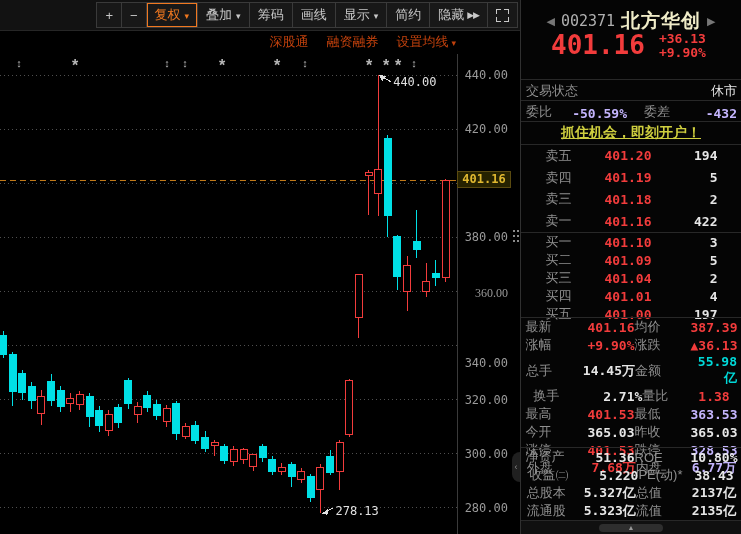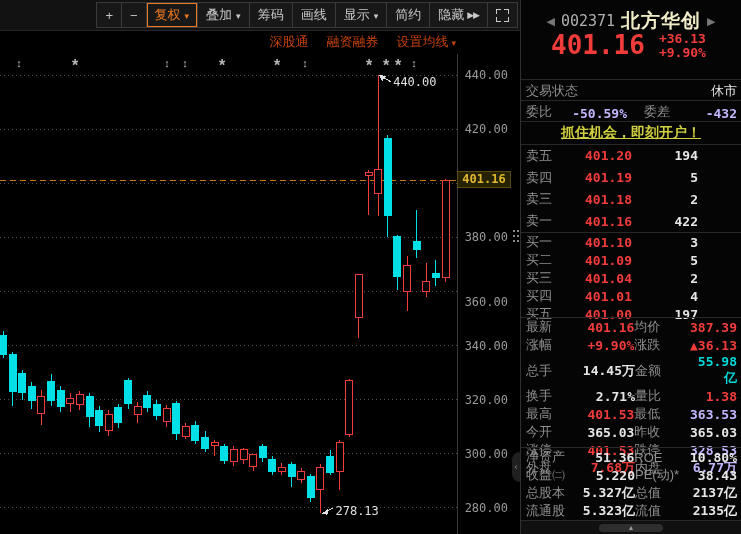--- a/index.html
+++ b/index.html
@@ -43,21 +43,21 @@
   
   #splitter{position:absolute;left:511px;top:54px;width:9px;height:480px;}
   #grip{position:absolute;left:2px;top:176px;width:2px;height:2px;background:#8a8a8a;
         box-shadow:4px 0 0 #8a8a8a,0 5px 0 #8a8a8a,4px 5px 0 #8a8a8a,0 10px 0 #8a8a8a,4px 10px 0 #8a8a8a;}
   #collapse-handle{position:absolute;left:1px;top:398px;width:8px;height:30px;background:#202020;
                    border-radius:8px 0 0 8px;color:#888;font-size:9px;line-height:30px;text-align:center;cursor:pointer;}
 
   
   #right{position:absolute;left:520px;top:0;width:221px;height:534px;background:#050505;
          border-left:1px solid #303030;box-sizing:border-box;}
-  .blk{position:absolute;left:0;width:100%;box-sizing:border-box;border-top:1px solid #282828;}
+  .blk{position:absolute;left:0;width:100%;box-sizing:border-box;border-top:1px solid #282828;align-items:center;}
   #rp-header{position:absolute;top:0;left:0;width:100%;height:79px;}
   #hdr-title{position:absolute;top:8px;left:0;width:100%;display:flex;align-items:center;justify-content:center;gap:6px;}
   .navarrow{color:#777;font-size:11px;cursor:pointer;}
   #stock-code{color:#b0b0b0;font-size:15px;font-family:"DejaVu Sans Mono",monospace;}
   #stock-name{color:#f0ecc8;font-size:19px;font-weight:700;letter-spacing:1px;}
   #hdr-price-row{position:absolute;top:32px;left:30px;display:flex;align-items:flex-start;}
   #last-price{color:#f23c3c;font-size:26px;line-height:26px;}
   #chg-col{margin-left:14px;display:flex;flex-direction:column;line-height:14px;font-size:13px;}
   .rowline{display:flex;align-items:flex-end;padding:0 4px 0 5px;font-size:13px;}
   .rowline .spacer{flex:1;}
@@ -254,22 +254,22 @@
       <polygon points="379.17999999999995,21 386.17999999999995,22 382.17999999999995,27" fill="#e0e0e0"></polygon>
       <text x="393.17999999999995" y="32" fill="#e0e0e0" font-size="12" font-family="DejaVu Sans Mono,monospace">440.00</text>
       <line x1="333.46" y1="453.761228" x2="323.46" y2="458.761228" stroke="#e0e0e0" stroke-width="1"></line>
       <polygon points="321.46,459.761228 328.46,454.761228 327.46,460.761228" fill="#e0e0e0"></polygon>
       <text x="335.46" y="460.761228" fill="#e0e0e0" font-size="12" font-family="DejaVu Sans Mono,monospace">278.13</text>
     </svg>
   <div id="y-axis">
       <div class="axlab" style="top: 14px;">440.00</div>
       <div class="axlab" style="top: 68.088px;">420.00</div>
       <div class="axlab" style="top: 176.264px;">380.00</div>
-      <div class="axlab" style="top: 241px;">360.00</div>
-      <div class="axlab" style="top: 285px;">340.00</div>
+      <div class="axlab" style="top: 232px; font-family: Liberation Serif, serif;">360.00</div>
+      <div class="axlab" style="top: 302px;">340.00</div>
       <div class="axlab" style="top: 338.528px;">320.00</div>
       <div class="axlab" style="top: 392.616px;">300.00</div>
       <div class="axlab" style="top: 446.704px;">280.00</div>
     </div>
   <div id="price-tag" style="top: 171.039px;">401.16</div>
   <div id="splitter">
     <div id="grip"></div>
     <div id="collapse-handle">‹</div>
   </div>
 </div>

